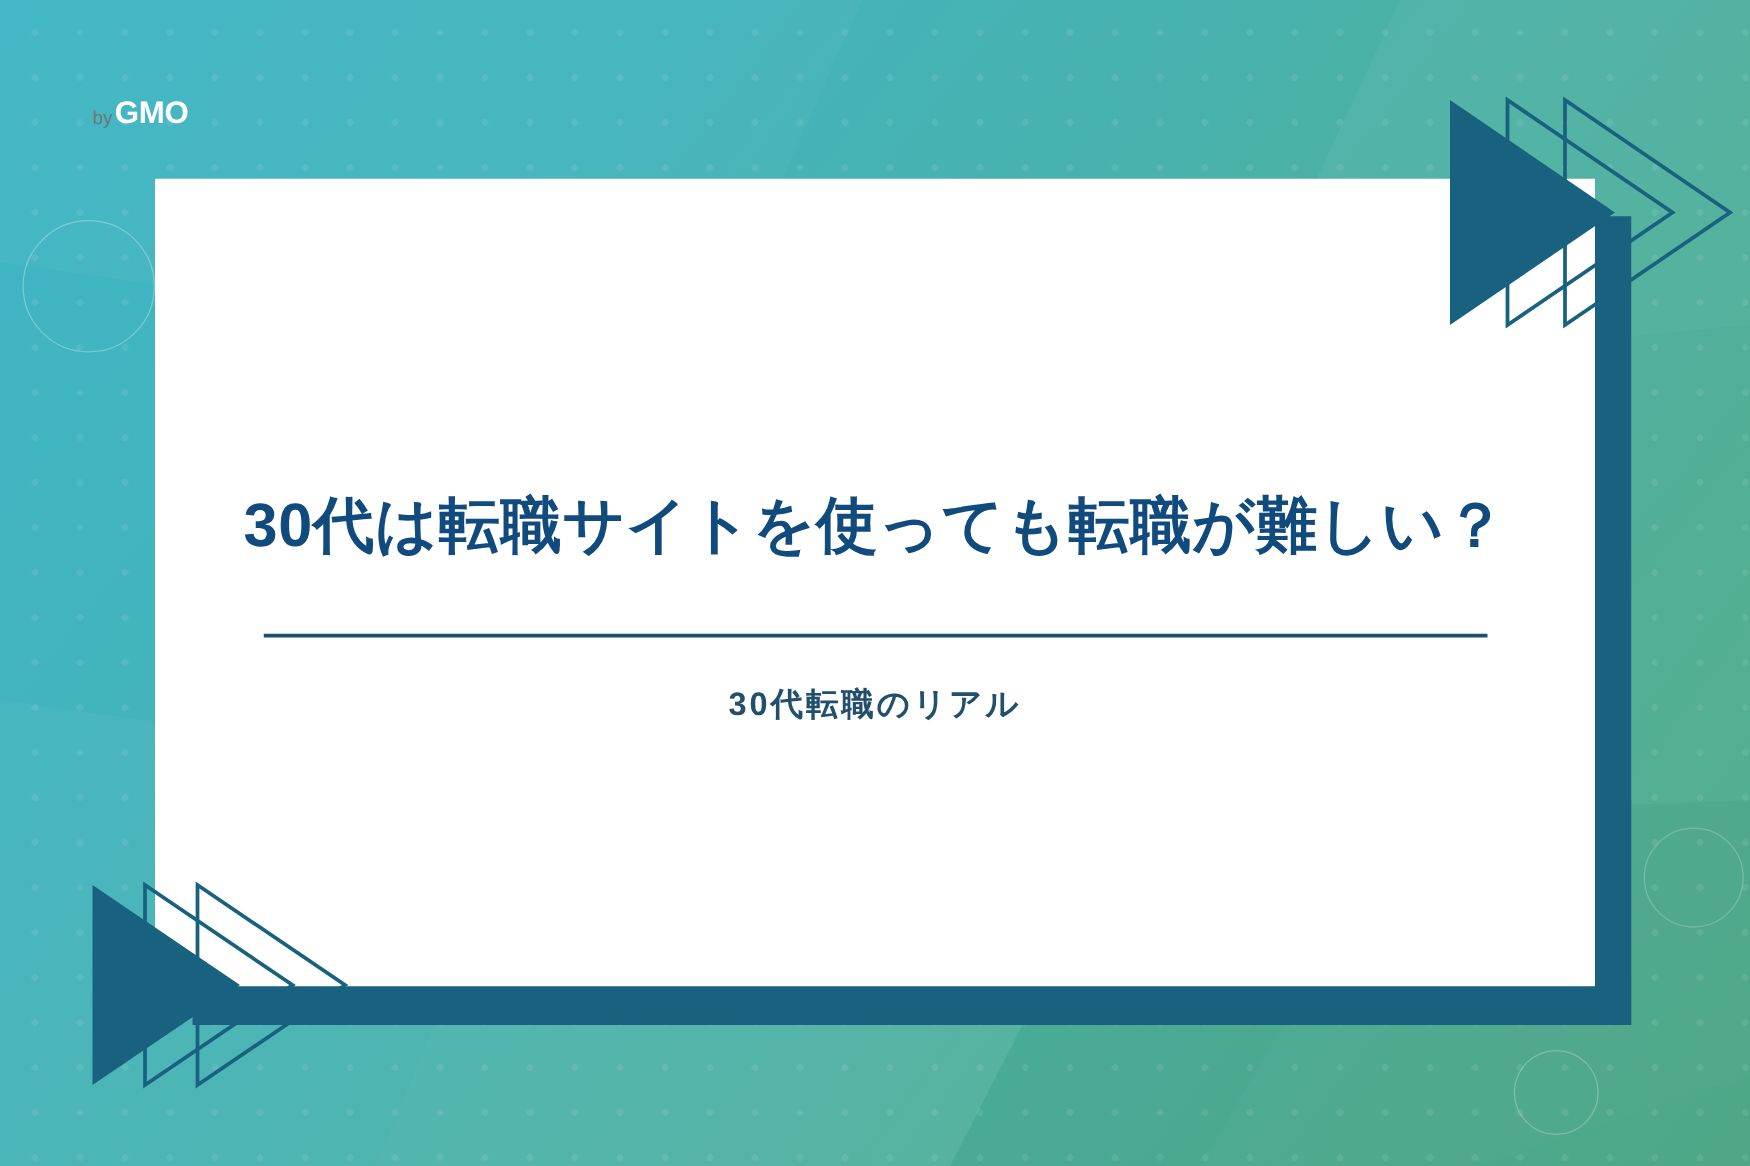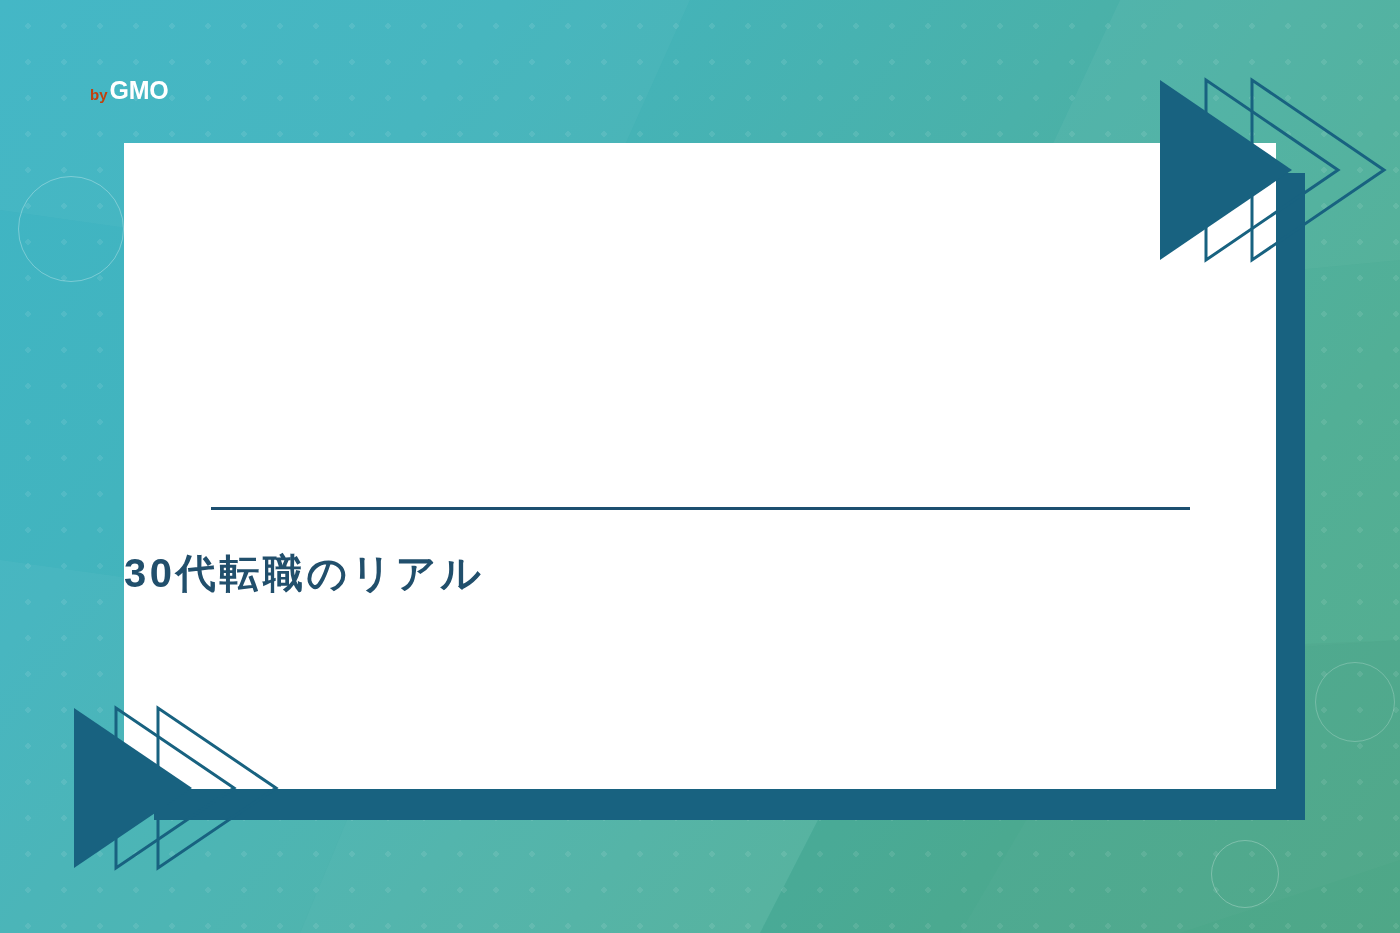--- a/index.html
+++ b/index.html
@@ -88,21 +88,22 @@
     width: 979px;
     top: 364px;
     height: 3px;
     background: #1d4f70;
   }
   .subtitle {
     position: absolute;
     left: 0;
     right: 0;
     top: 403px;
-    font-size: 40px;
+    text-align: center;
+    font-size: 26px;
     font-weight: bold;
     letter-spacing: 0.09em;
     color: #214f6c;
     white-space: nowrap;
   }
 
   
   .logo {
     position: absolute;
     left: 62px;
@@ -115,24 +116,24 @@
   .logo-mark svg { display: block; }
   .logo-text {
     color: #ffffff;
     font-size: 40px;
     font-weight: bold;
     letter-spacing: 0.02em;
     line-height: 1;
     white-space: nowrap;
   }
   .logo-by {
-    color: #c2410c;
+    color: #737373;
     font-size: 15px;
-    font-weight: bold;
-    margin-left: 28px;
+    font-weight: normal;
+    margin-left: 12px;
     margin-bottom: 3px;
     white-space: nowrap;
   }
   .logo-gmo {
     color: #ffffff;
     font-size: 25px;
     font-weight: bold;
     letter-spacing: -0.01em;
     margin-left: 2px;
     margin-bottom: 1px;
@@ -169,20 +170,21 @@
 
   <div class="bg-dots"></div>
 
   <div class="deco-circle c1"></div>
   <div class="deco-circle c2"></div>
   <div class="deco-circle c3"></div>
 
   <div class="card-shadow"></div>
 
   <div class="card">
+    <div class="title">30代は転職サイトを使っても転職が難しい？</div>
     <div class="divider"></div>
     <div class="subtitle">30代転職のリアル</div>
   </div>
 
   <div class="tri-group tri-tr">
     <svg width="200" height="200" viewBox="0 0 200 200" aria-hidden="true">
       <polygon points="20,10 20,190 152,100" fill="#186280"></polygon>
       <polygon points="66,10 66,190 198,100" fill="none" stroke="#186280" stroke-width="3"></polygon>
       <polygon points="112,10 112,190 244,100" fill="none" stroke="#186280" stroke-width="3"></polygon>
     </svg>

